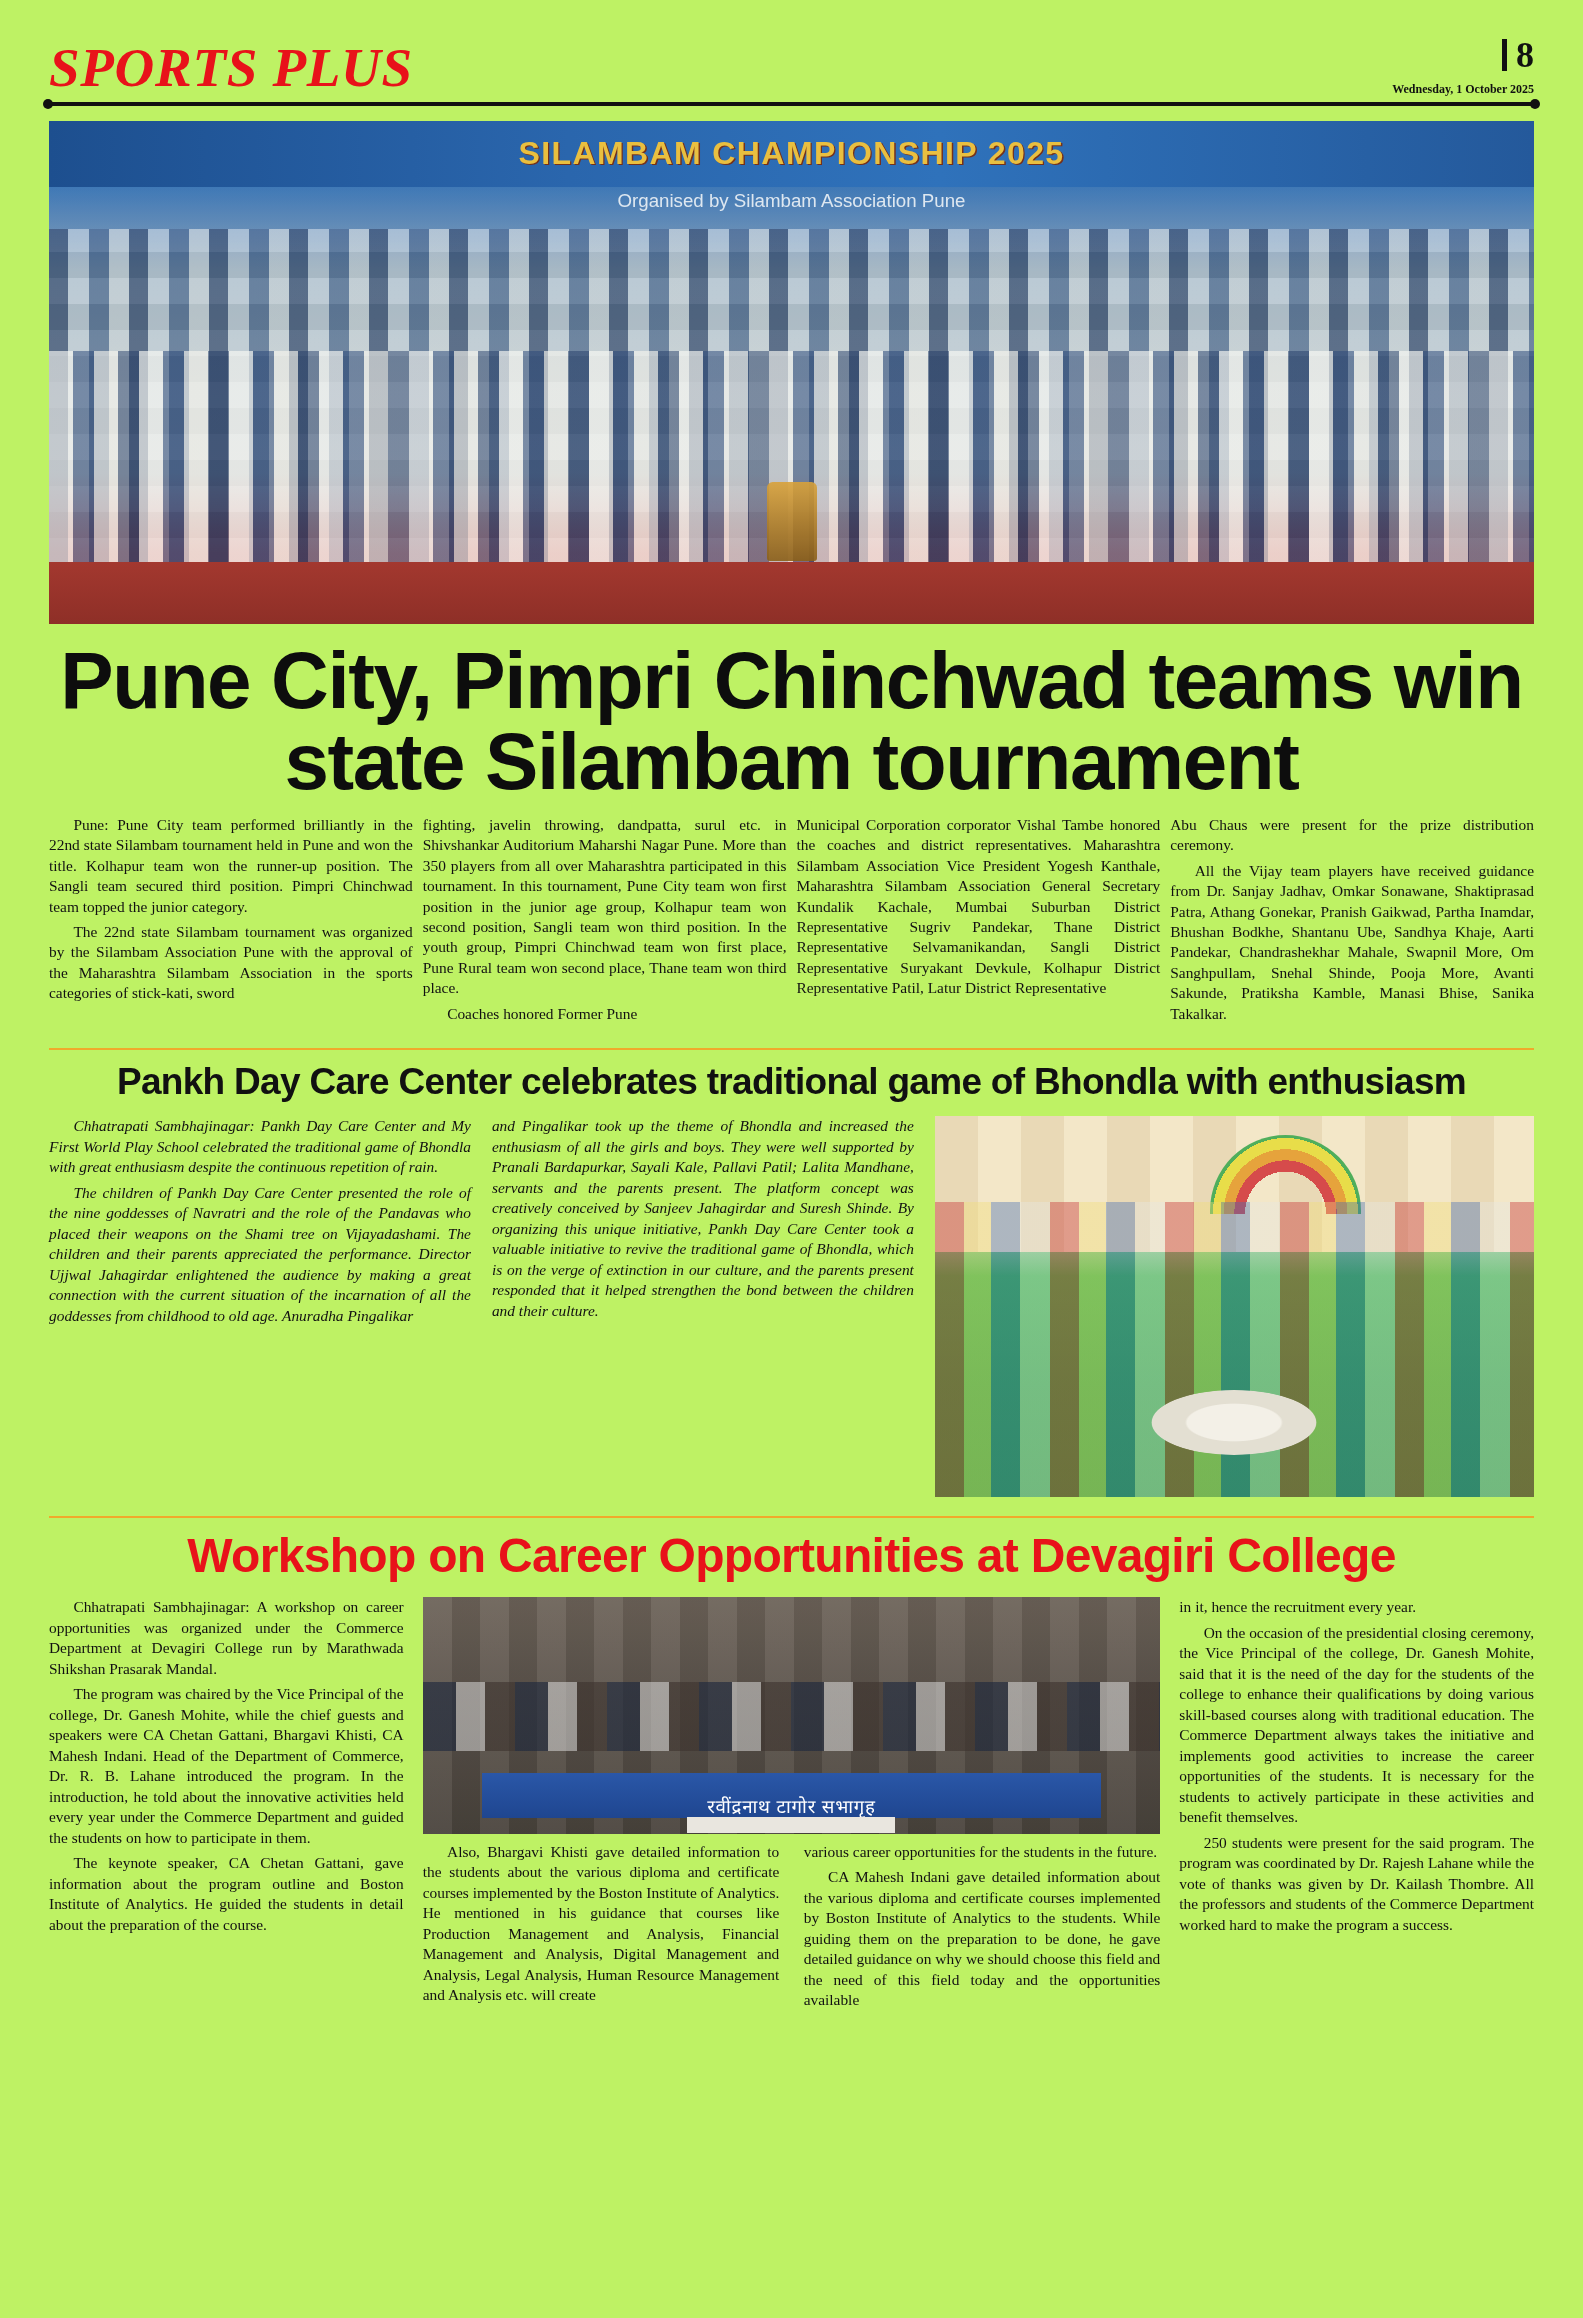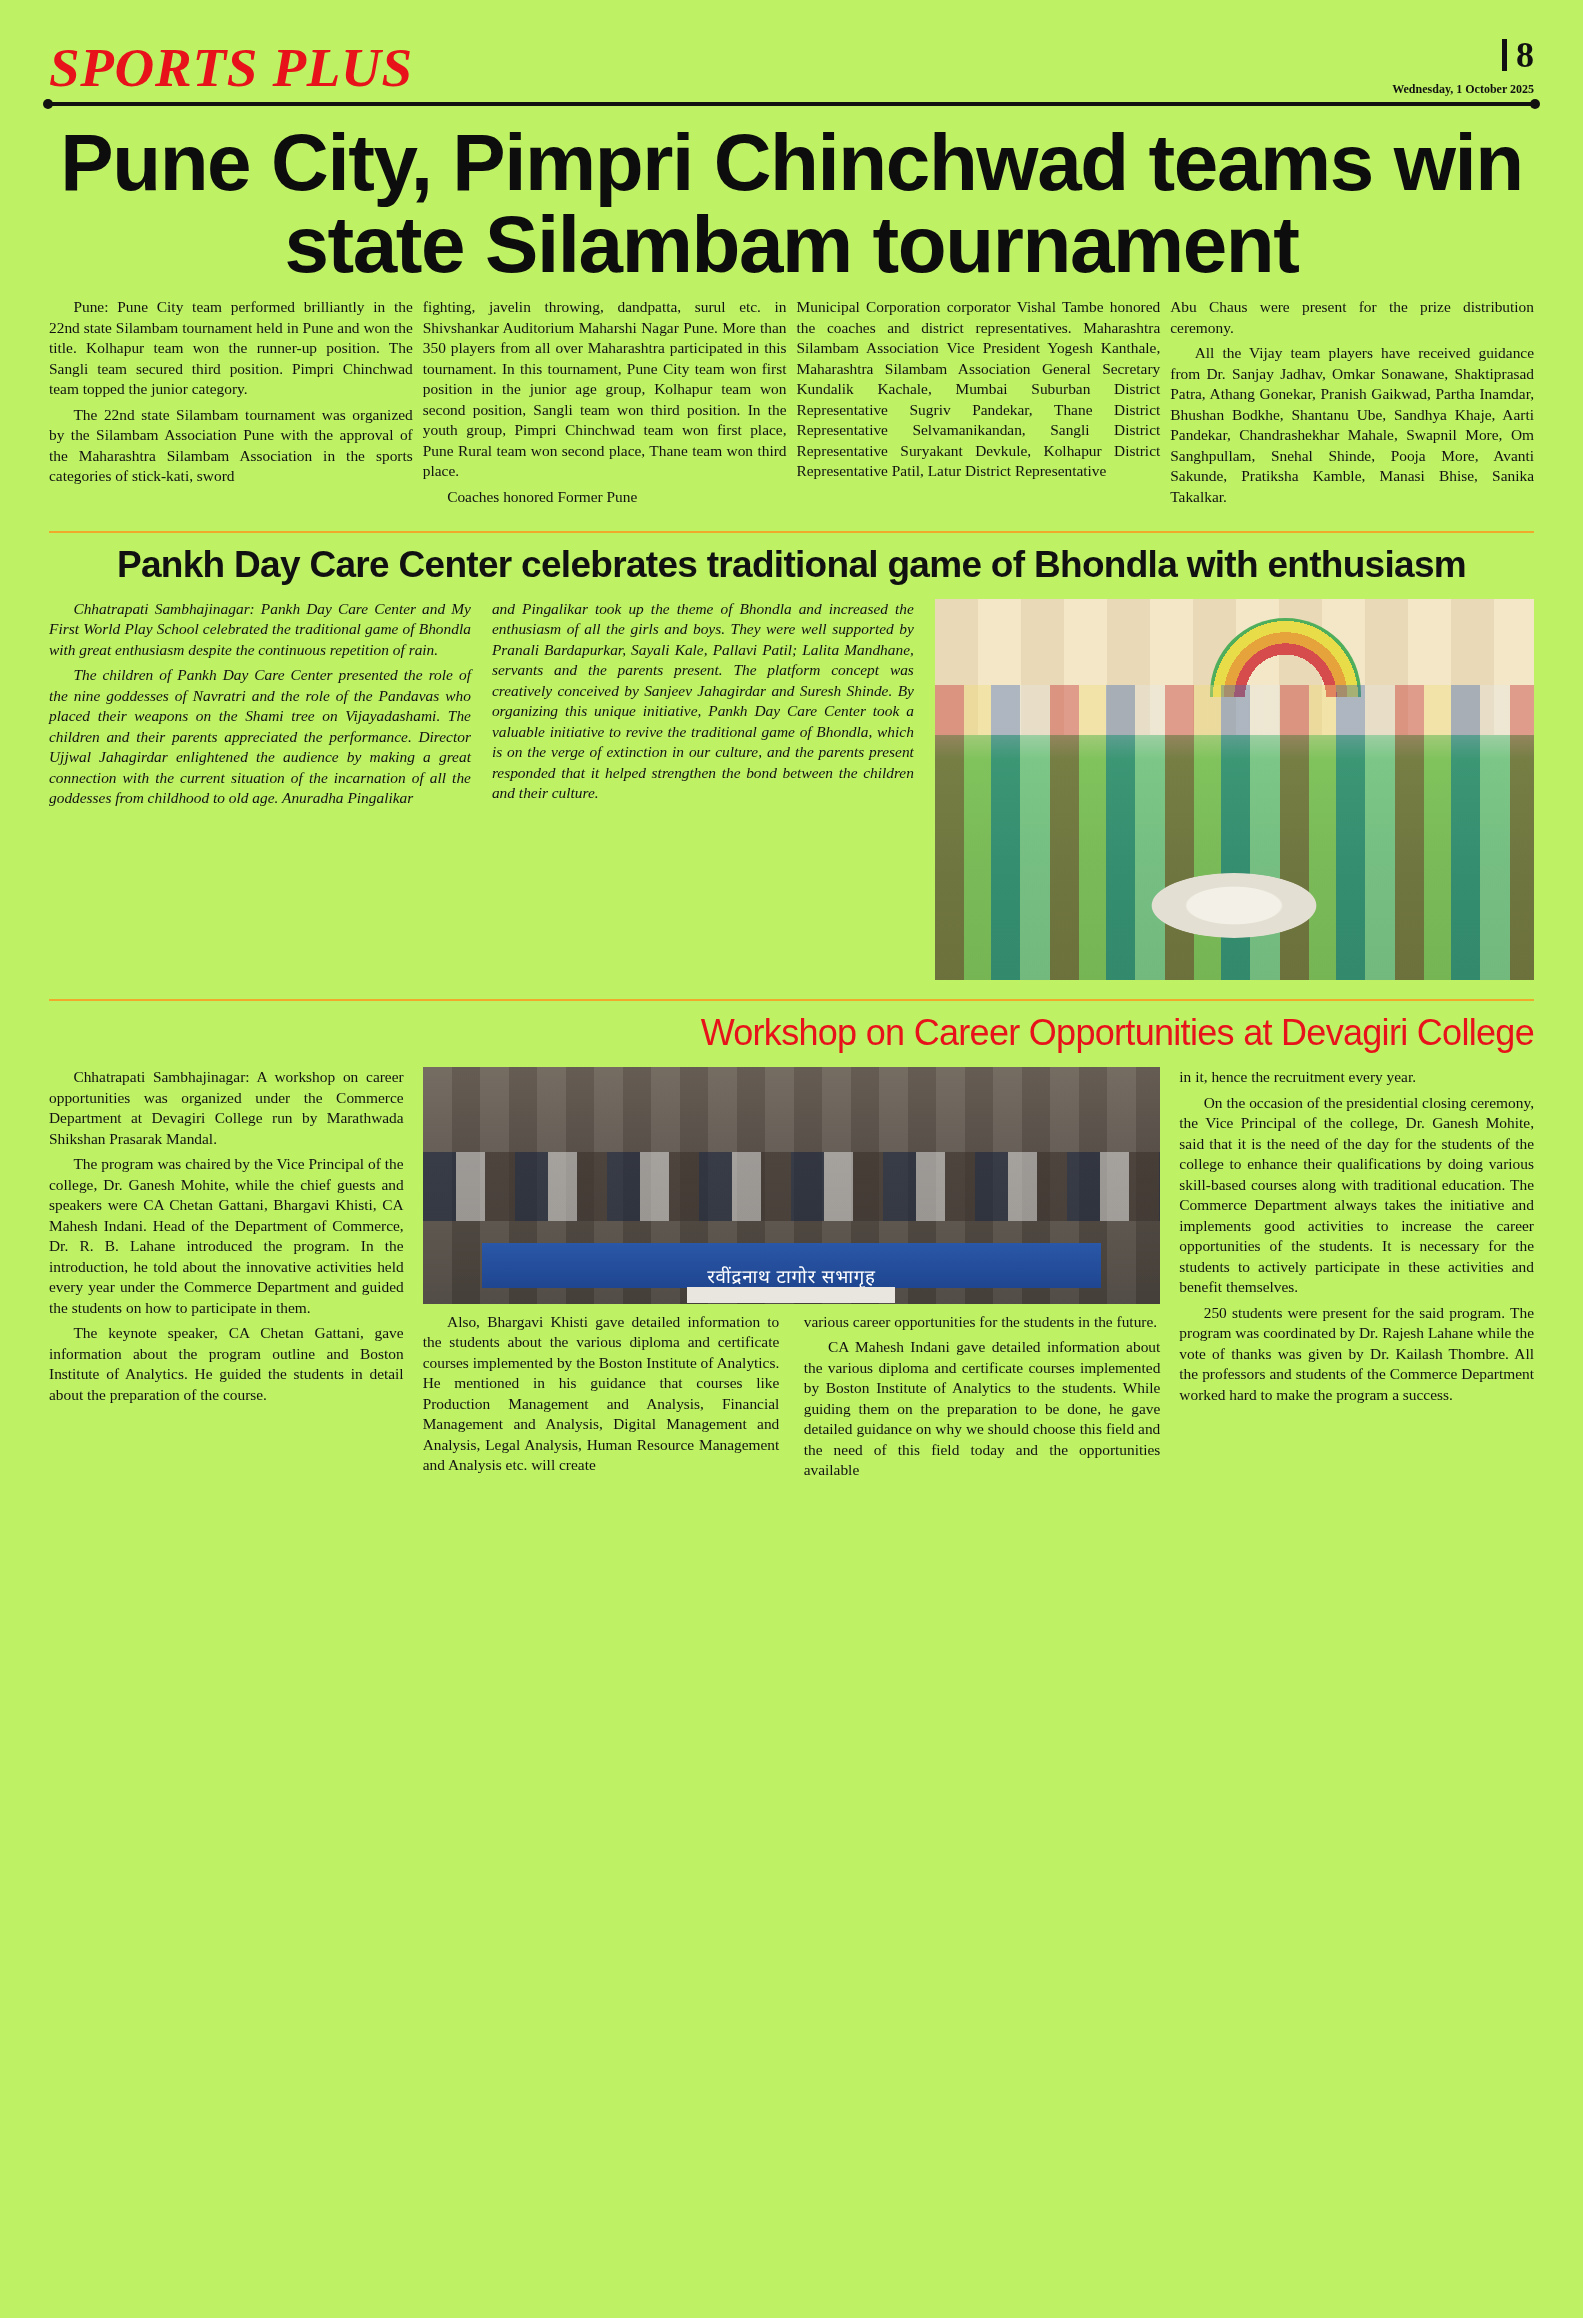--- a/index.html
+++ b/index.html
@@ -247,24 +247,24 @@
     position: absolute;
     left: 50%; bottom: 42px; transform: translateX(-50%);
     width: 165px; height: 65px;
     border-radius: 50%;
     background: radial-gradient(ellipse at 50% 50%, #f3f0e7 0 40%, #e3dfd2 42% 70%, rgba(255,255,255,0) 72%);
   }
 
   
   .sec-headline-red {
     font-family: "Liberation Sans", sans-serif;
-    font-weight: normal;
-    font-size: 36px;
+    font-weight: bold;
+    font-size: 48px;
     line-height: 1.05;
-    text-align: right;
+    text-align: center;
     color: #e8121a;
     letter-spacing: -0.7px;
     margin: 4.3px 0 16px 0;
   }
   .sec3-grid {
     display: grid;
     grid-template-columns: 1fr 2.08fr 1fr;
     column-gap: 19px;
   }
   .workshop-photo {
@@ -315,20 +315,30 @@
     <div class="masthead-right">
       <div class="page-number-wrap">
         <span class="page-rule"></span>
         <span class="page-number">8</span>
       </div>
       <div class="masthead-date">Wednesday, 1 October 2025</div>
     </div>
   </div>
   <div class="masthead-rule"></div>
 
+  <div class="photo lead-photo">
+    <div class="banner-strip">
+      <span class="banner-text">SILAMBAM CHAMPIONSHIP 2025</span>
+    </div>
+    <div class="banner-sub">Organised by Silambam Association Pune</div>
+    <div class="crowd"></div>
+    <div class="crowd2"></div>
+    <div class="trophy"></div>
+    <div class="stage-floor"></div>
+  </div>
 
   <h1 class="headline">Pune City, Pimpri Chinchwad teams win state Silambam tournament</h1>
 
   <div class="cols4">
     <div>
       <p class="body indent">Pune: Pune City team performed brilliantly in the 22nd state Silambam tournament held in Pune and won the title. Kolhapur team won the runner-up position. The Sangli team secured third position. Pimpri Chinchwad team topped the junior category.</p>
       <p class="body indent">The 22nd state Silambam tournament was organized by the Silambam Association Pune with the approval of the Maharashtra Silambam Association in the sports categories of stick-kati, sword</p>
     </div>
     <div>
       <p class="body">fighting, javelin throwing, dandpatta, surul etc. in Shivshankar Auditorium Maharshi Nagar Pune. More than 350 players from all over Maharashtra participated in this tournament. In this tournament, Pune City team won first position in the junior age group, Kolhapur team won second position, Sangli team won third position. In the youth group, Pimpri Chinchwad team won first place, Pune Rural team won second place, Thane team won third place.</p>

